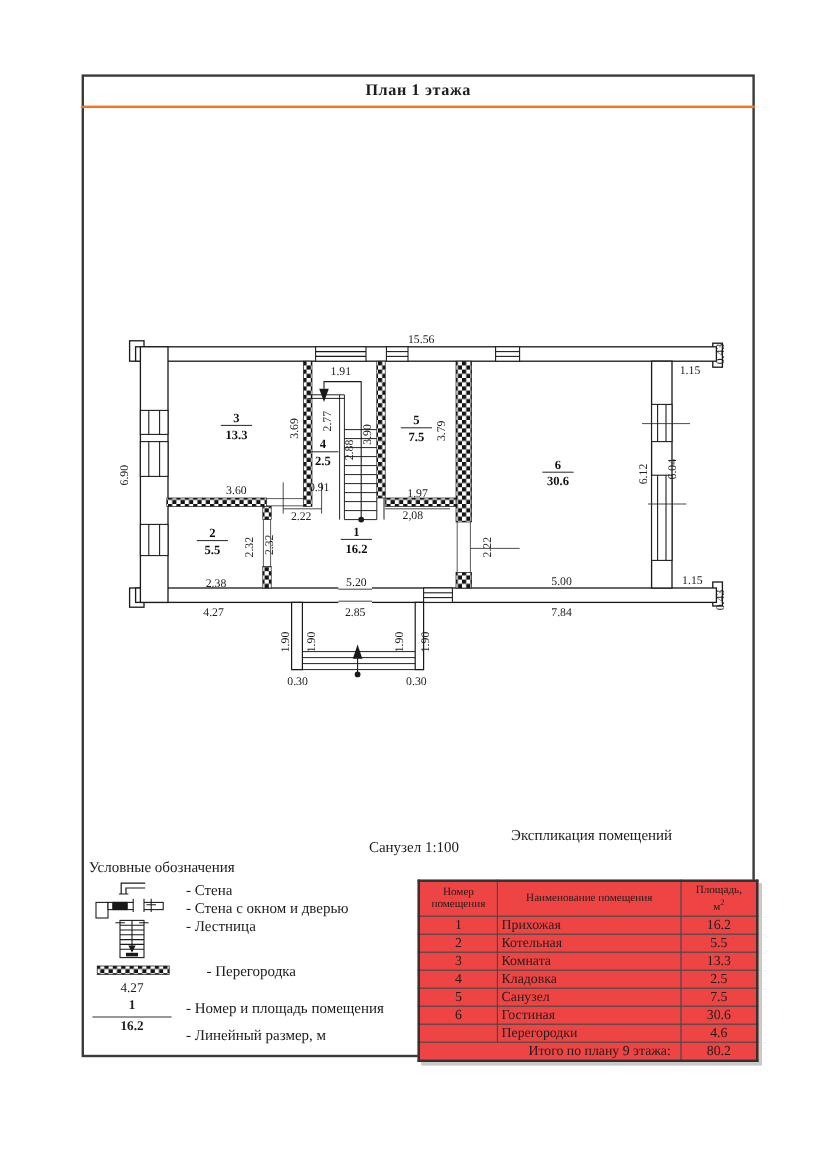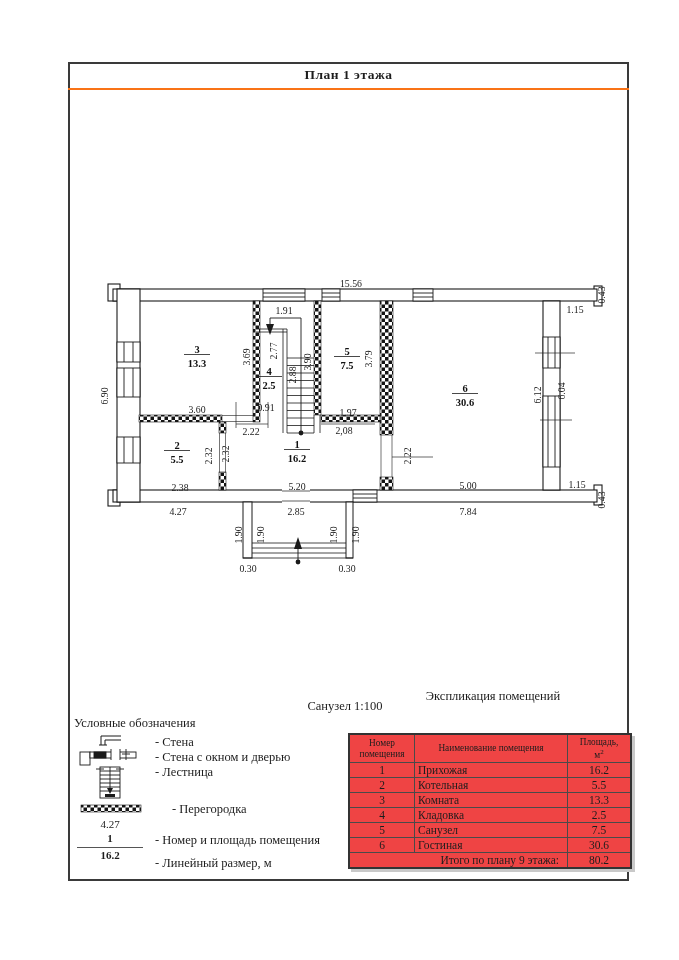--- a/index.html
+++ b/index.html
@@ -337,20 +337,25 @@
         <tr>
           <td class="c-num">5</td>
           <td class="c-name">Санузел</td>
           <td class="c-area">7.5</td>
         </tr>
         <tr>
           <td class="c-num">6</td>
           <td class="c-name">Гостиная</td>
           <td class="c-area">30.6</td>
         </tr>
+        <tr>
+          <td class="c-num"></td>
+          <td class="c-name">Перегородки</td>
+          <td class="c-area">4.6</td>
+        </tr>
       </tbody>
     <tbody>
       <tr>
         <td colspan="2" class="total-label">Итого по плану 9 этажа:</td>
         <td class="c-area">80.2</td>
       </tr>
     </tbody>
   </table>
 </div>
 

